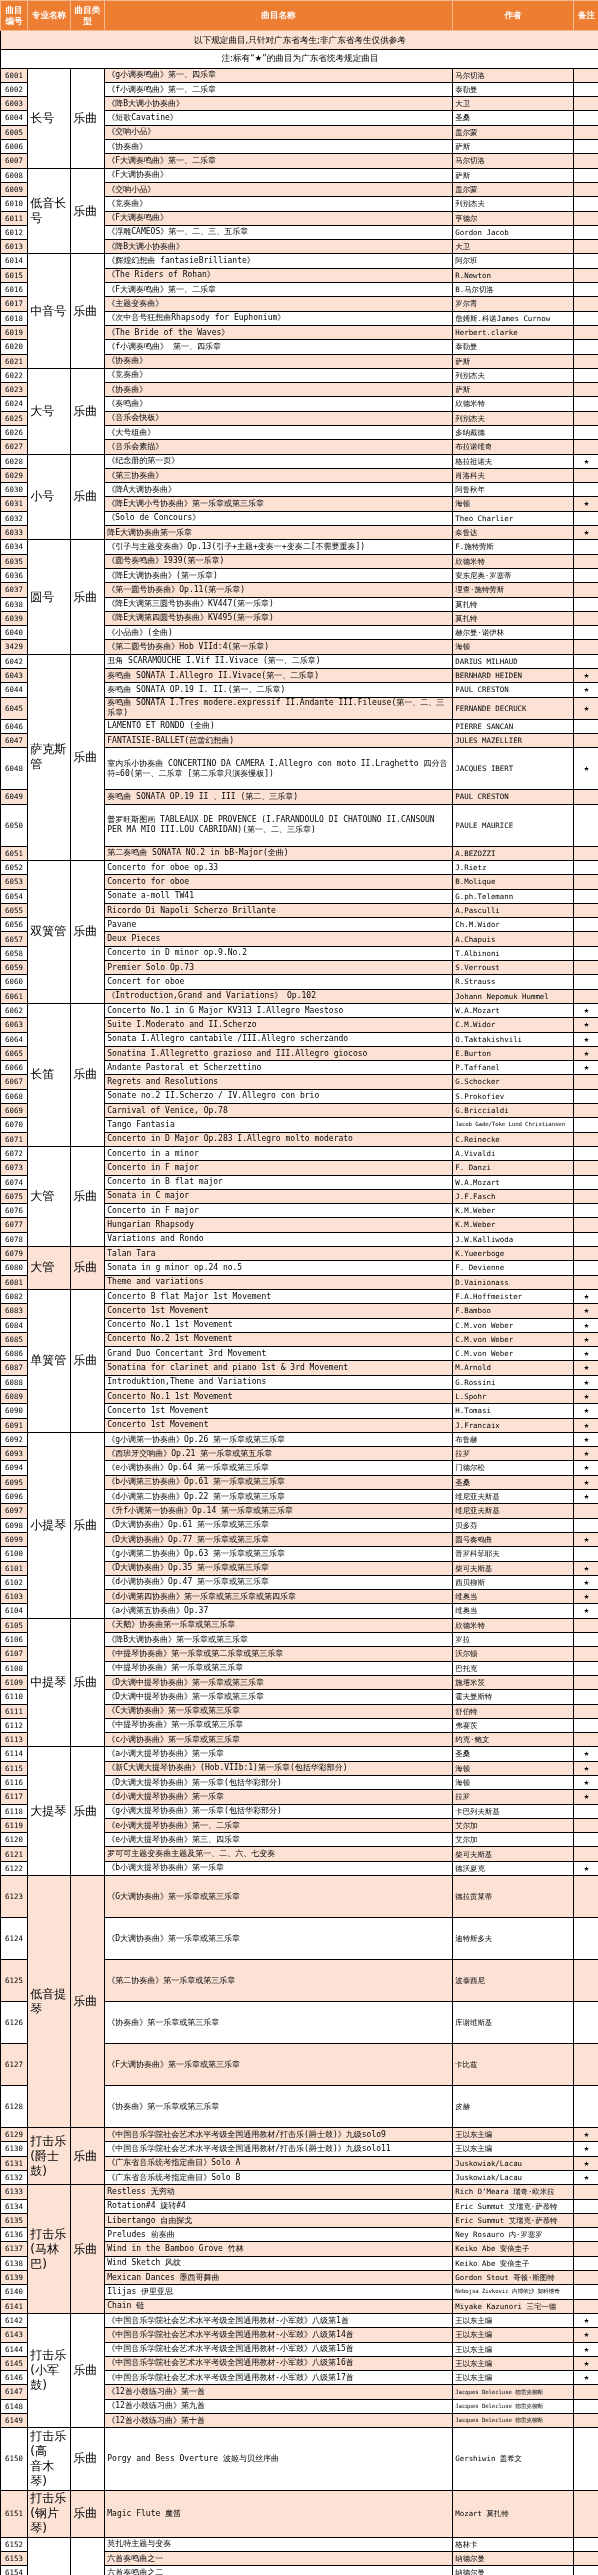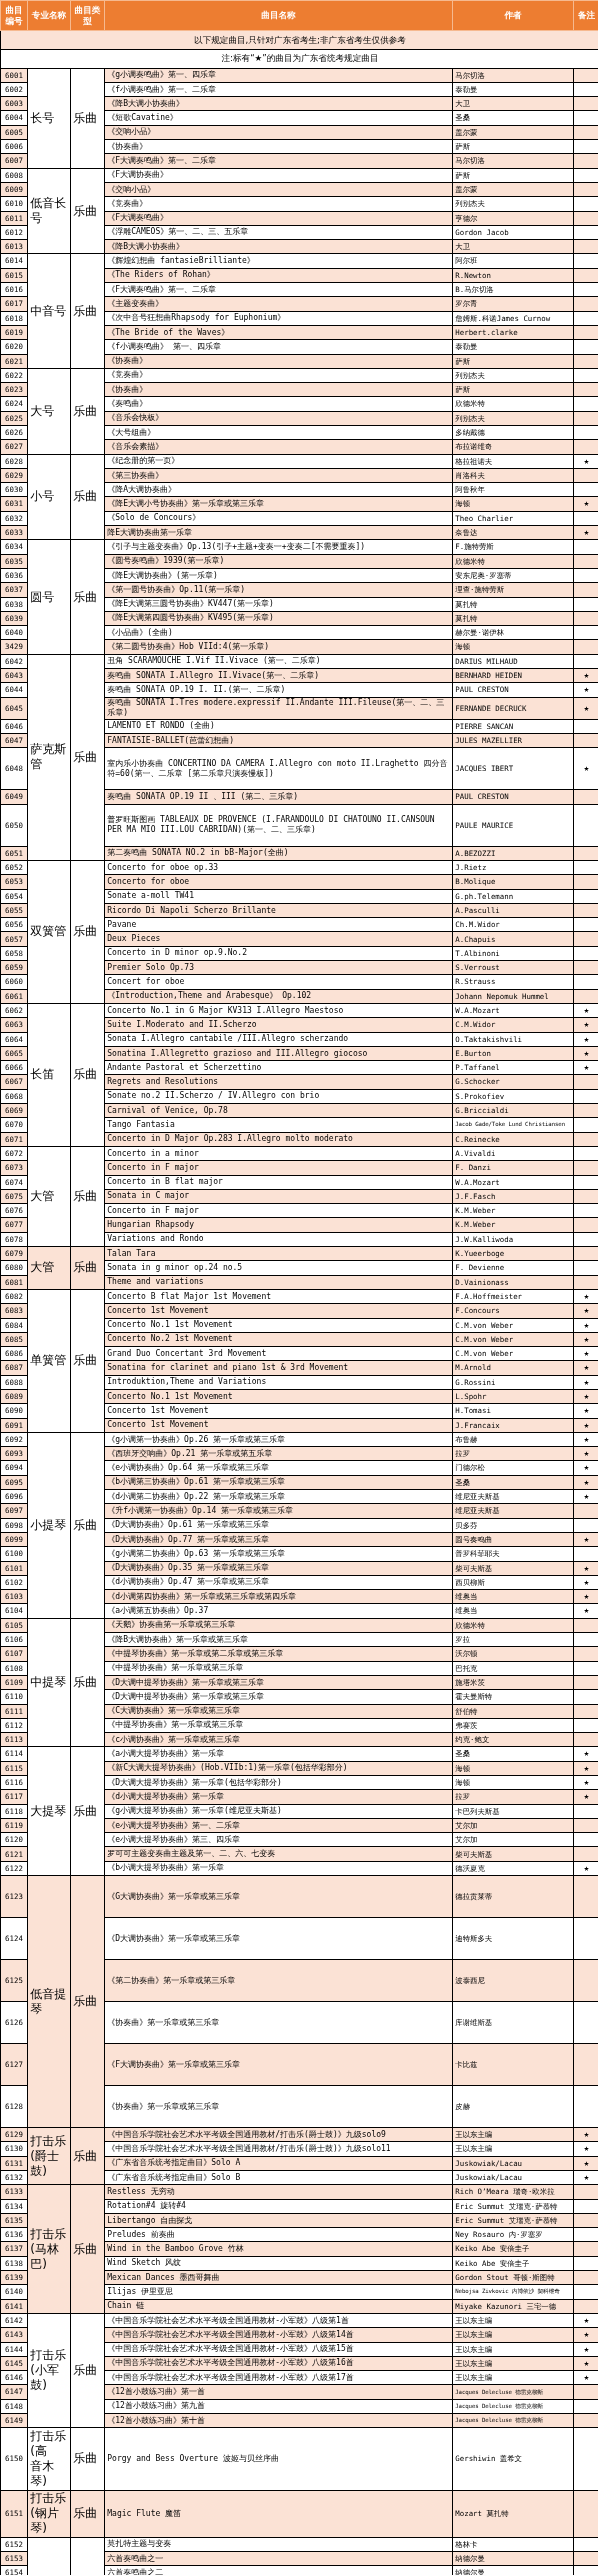--- a/index.html
+++ b/index.html
@@ -431,21 +431,21 @@
         <td class="starcell"></td>
       </tr>
       <tr class="datarow">
         <td class="idcell">6060</td>
         <td class="titlecell">Concert for oboe</td>
         <td class="authorcell">R.Strauss</td>
         <td class="starcell"></td>
       </tr>
       <tr class="datarow stripe">
         <td class="idcell">6061</td>
-        <td class="titlecell">《Introduction,Theme and Arabesque》 Op.102</td>
+        <td class="titlecell">《Introduction,Grand and Variations》 Op.102</td>
         <td class="authorcell">Johann Nepomuk Hummel</td>
         <td class="starcell"></td>
       </tr>
       <tr class="datarow groupstart">
         <td class="idcell">6062</td>
         <td class="glabel" rowspan="10">长笛</td>
         <td class="glabel" rowspan="10">乐曲</td>
         <td class="titlecell">Concerto No.1 in G Major KV313 I.Allegro Maestoso</td>
         <td class="authorcell">W.A.Mozart</td>
         <td class="starcell">★</td>
@@ -572,21 +572,21 @@
         <td class="idcell">6082</td>
         <td class="glabel" rowspan="10">单簧管</td>
         <td class="glabel" rowspan="10">乐曲</td>
         <td class="titlecell">Concerto B flat Major 1st Movement</td>
         <td class="authorcell">F.A.Hoffmeister</td>
         <td class="starcell">★</td>
       </tr>
       <tr class="datarow stripe">
         <td class="idcell">6083</td>
         <td class="titlecell">Concerto 1st Movement</td>
-        <td class="authorcell">F.Concours</td>
+        <td class="authorcell">F.Bamboo</td>
         <td class="starcell">★</td>
       </tr>
       <tr class="datarow">
         <td class="idcell">6084</td>
         <td class="titlecell">Concerto No.1 1st Movement</td>
         <td class="authorcell">C.M.von Weber</td>
         <td class="starcell">★</td>
       </tr>
       <tr class="datarow stripe">
         <td class="idcell">6085</td>
@@ -787,21 +787,21 @@
         <td class="starcell">★</td>
       </tr>
       <tr class="datarow stripe">
         <td class="idcell">6117</td>
         <td class="titlecell">《d小调大提琴协奏曲》第一乐章</td>
         <td class="authorcell">拉罗</td>
         <td class="starcell">★</td>
       </tr>
       <tr class="datarow">
         <td class="idcell">6118</td>
-        <td class="titlecell">《g小调大提琴协奏曲》第一乐章(维尼亚夫斯基)</td>
+        <td class="titlecell">《g小调大提琴协奏曲》第一乐章(包括华彩部分)</td>
         <td class="authorcell">卡巴列夫斯基</td>
         <td class="starcell"></td>
       </tr>
       <tr class="datarow stripe">
         <td class="idcell">6119</td>
         <td class="titlecell">《e小调大提琴协奏曲》第一、二乐章</td>
         <td class="authorcell">艾尔加</td>
         <td class="starcell"></td>
       </tr>
       <tr class="datarow">

